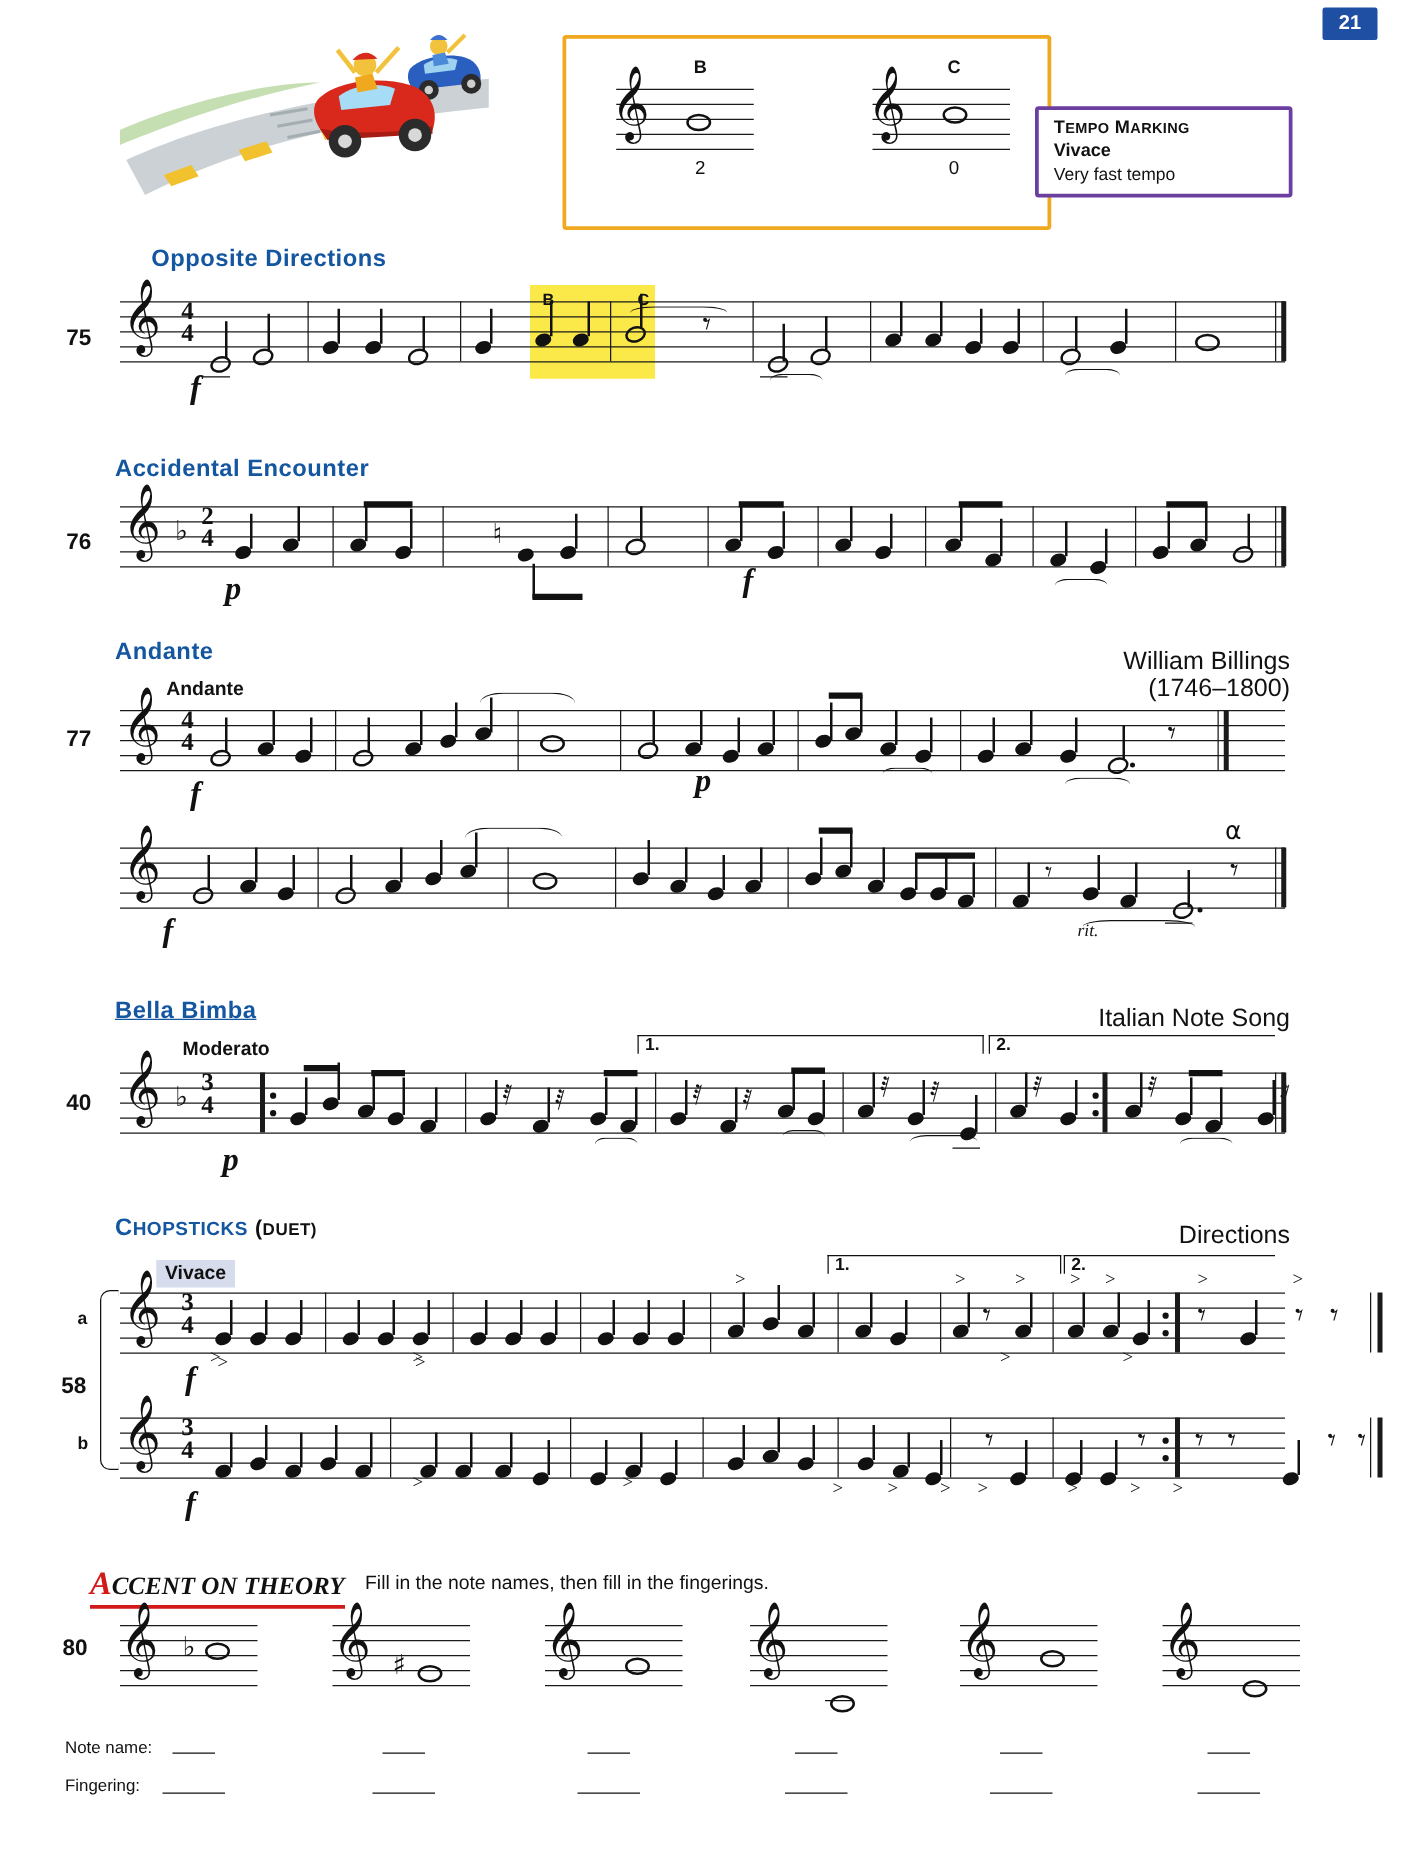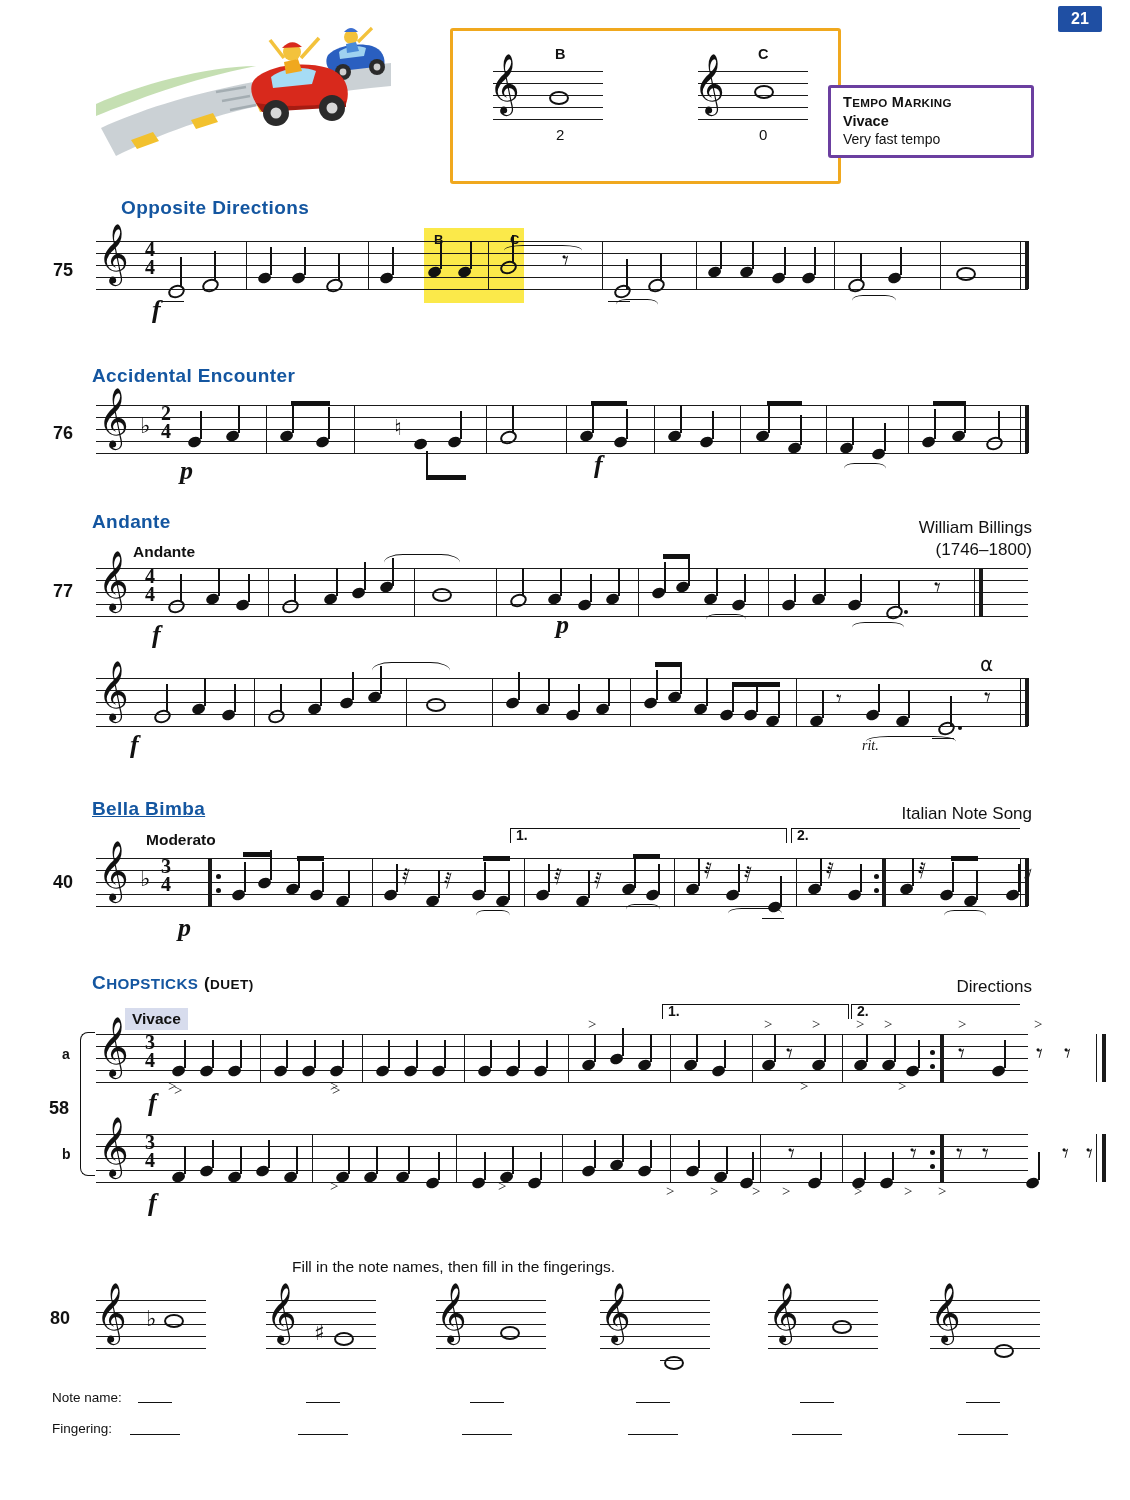--- a/index.html
+++ b/index.html
@@ -26,21 +26,21 @@
   
   .song-title {
     position:absolute;
     color:#1456a0;
     font-weight:bold;
     letter-spacing:.4px;
     font-size:19px;
   }
   .composer {
     position:absolute;
-    font-size:17px;
+    font-size:20px;
     color:#111;
     text-align:right;
   }
   .tempo-word {
     position:absolute;
     font-weight:bold;
     font-size:15.5px;
   }
   .tempo-highlight {
     background:#d7dced;
@@ -895,20 +895,23 @@
   <div class="accent" style="left:330px; top:1178px;">&gt;</div>
   <div class="accent" style="left:498px; top:1178px;">&gt;</div>
   <div class="accent" style="left:666px; top:1183px;">&gt;</div>
   <div class="accent" style="left:710px; top:1183px;">&gt;</div>
   <div class="accent" style="left:752px; top:1183px;">&gt;</div>
   <div class="accent" style="left:782px; top:1183px;">&gt;</div>
   <div class="accent" style="left:854px; top:1183px;">&gt;</div>
   <div class="accent" style="left:904px; top:1183px;">&gt;</div>
   <div class="accent" style="left:938px; top:1183px;">&gt;</div>
 
+  <div class="aot" style="left:72px; top:1252px;">
+    <span class="bigA">A</span><span>CCENT ON THEORY</span>
+  </div>
   <div class="aot-instr" style="left:292px; top:1258px;">Fill in the note names, then fill in the fingerings.</div>
   <div class="exnum" style="left:50px; top:1308px;">80</div>
 
   <div class="staff" style="left:96px; top:1300px; width:110px; height:49px;">
     <div class="line" style="top:0px;"></div>
       <div class="line" style="top:12px;"></div>
     <div class="line" style="top:24px;"></div>
       <div class="line" style="top:36px;"></div>
     <div class="line" style="top:48px;"></div>
     <div class="clef" style="left:0px; top:-14px;">𝄞</div>

